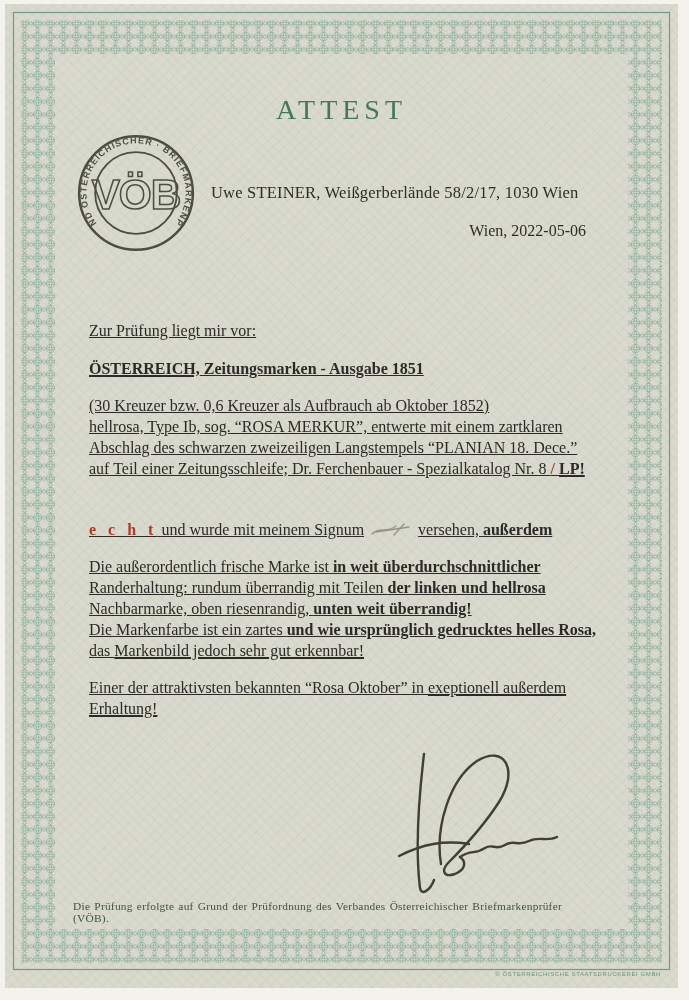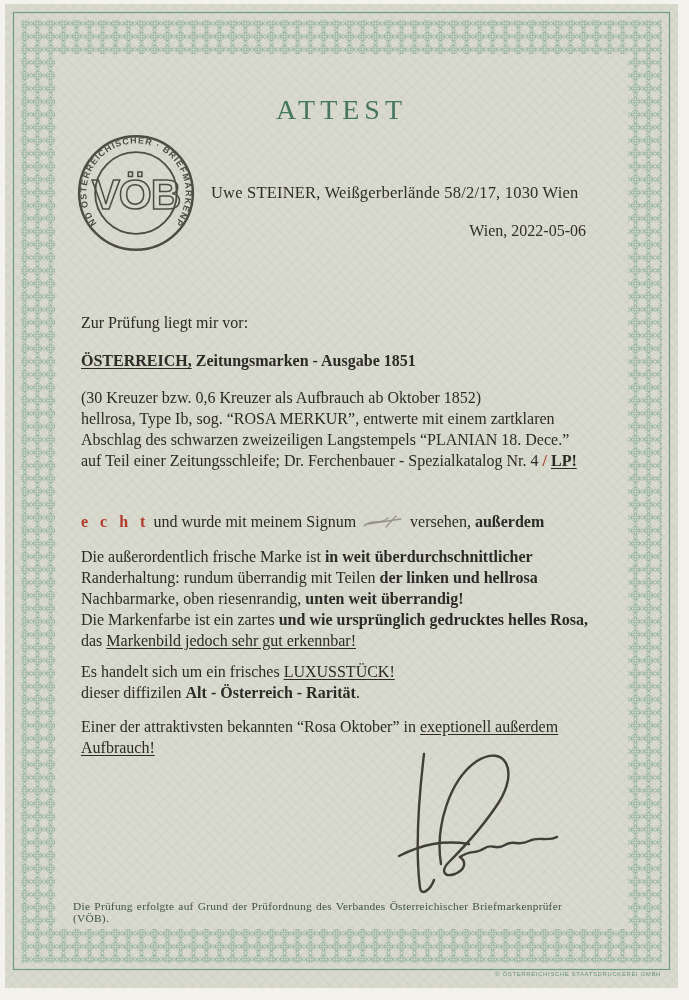--- a/index.html
+++ b/index.html
@@ -12,21 +12,21 @@
       repeating-linear-gradient(-45deg, rgba(140,170,152,0.06) 0 2px, rgba(0,0,0,0) 2px 8px);
   }
   .frame{position:absolute;inset:0;width:100%;height:100%;}
   .title{position:absolute;top:90px;left:0;width:100%;text-align:center;
     font-size:28px;letter-spacing:5px;color:#46765f;}
   .examiner{position:absolute;top:169px;left:206px;font-size:16.5px;color:#2e2d28;letter-spacing:0.2px;margin-top:10px;}
   .date{position:absolute;top:218px;right:92px;font-size:16px;color:#2e2d28;}
   .seal{position:absolute;top:128px;left:70px;width:122px;height:122px;opacity:0.88;}
   .content{position:absolute;top:300px;left:68px;width:545px;color:#2b2a26;
     font-size:16px;line-height:21px;}
-  .content p{margin:8px;}
+  .content p{margin:16px;text-decoration:underline;}
   .p-heading{margin-top:17px !important;font-weight:bold;}
   .p-desc{margin-top:16px !important;}
   .p-auth{margin-top:19px !important;}
   .p-cond{margin-top:14px !important;}
   .p-lux{margin-top:10px !important;}
   .p-close{margin-top:13px !important;}
   .u{text-decoration:underline;text-underline-offset:2px;}
   .b{font-weight:bold;}
   .sb{font-weight:600;}
   .echt{color:#b03a2a;font-weight:bold;letter-spacing:4px;}
@@ -81,21 +81,21 @@
 
     <div class="content">
       <p>Zur Prüfung liegt mir vor:</p>
 
       <p class="p-heading"><span class="u">ÖSTERREICH,</span><span> Zeitungsmarken - Ausgabe 1851</span></p>
 
       <p class="p-desc">
         <span>(30 Kreuzer bzw. 0,6 Kreuzer als Aufbrauch ab Oktober 1852)</span><br>
         <span>hellrosa, Type Ib, sog. “ROSA MERKUR”, entwerte mit einem zartklaren</span><br>
         <span>Abschlag des schwarzen zweizeiligen Langstempels “PLANIAN 18. Dece.”</span><br>
-        <span>auf Teil einer Zeitungsschleife; Dr. Ferchenbauer - Spezialkatalog Nr. 4 </span><span class="slash">/ </span><span class="lp">LP!</span>
+        <span>auf Teil einer Zeitungsschleife; Dr. Ferchenbauer - Spezialkatalog Nr. 8 </span><span class="slash">/ </span><span class="lp">LP!</span>
       </p>
 
       <p class="p-auth">
         <br>
         <span class="echt">e c h t</span><span> und wurde mit meinem Signum</span><svg class="signum" width="44" height="15" viewBox="0 0 44 15">
           <g fill="none" stroke="#8b897e" stroke-width="1.3" opacity="0.85" stroke-linecap="round">
             <path d="M3 12 C 11 4, 18 12, 27 4"></path>
             <path d="M7 10 L 40 5"></path>
             <path d="M25 13 L 35 2"></path>
           </g>
@@ -103,28 +103,24 @@
       </p>
 
       <p class="p-cond">
         <span>Die außerordentlich frische Marke ist </span><span class="sb">in weit überdurchschnittlicher</span><br>
         <span>Randerhaltung: rundum überrandig mit Teilen </span><span class="sb">der linken und hellrosa</span><br>
         <span>Nachbarmarke, oben riesenrandig, </span><span class="sb">unten weit überrandig!</span><br>
         <span>Die Markenfarbe ist ein zartes </span><span class="sb">und wie ursprünglich gedrucktes helles Rosa,</span><br>
         <span>das </span><span class="u">Markenbild jedoch sehr gut erkennbar!</span>
       </p>
 
-      <p class="p-lux">
-        <span>Es handelt sich um ein frisches </span><span class="u">LUXUSSTÜCK!</span><br>
-        <span>dieser diffizilen </span><span class="b">Alt - Österreich - Rarität</span><span>.</span>
-      </p>
 
       <p class="p-close">
         <span>Einer der attraktivsten bekannten “Rosa Oktober” in </span><span class="u">exeptionell außerdem</span><br>
-        <span class="u">Aufbrauch!</span>
+        <span class="u">Erhaltung!</span>
       </p>
     </div>
 
     <svg class="signature" viewBox="378 738 205 155">
       <g fill="none" stroke="#33322c" stroke-width="2.4" stroke-linecap="round" opacity="0.92">
         <path d="M 419 750 C 414 792, 410 844, 415 884 C 416 892, 425 887, 429 876"></path>
         <path d="M 394 852 C 418 840, 438 836, 464 840"></path>
         <path d="M 436 860 C 430 824, 444 776, 472 757 C 500 740, 514 766, 494 798 C 478 823, 456 846, 444 858 C 436 866, 438 874, 450 870 C 460 866, 462 858, 455 853"></path>
         <path d="M 455 853 C 466 845, 470 851, 480 844 C 488 839, 490 847, 500 841 C 510 835, 512 843, 524 837 C 534 832, 542 838, 552 833"></path>
       </g>

